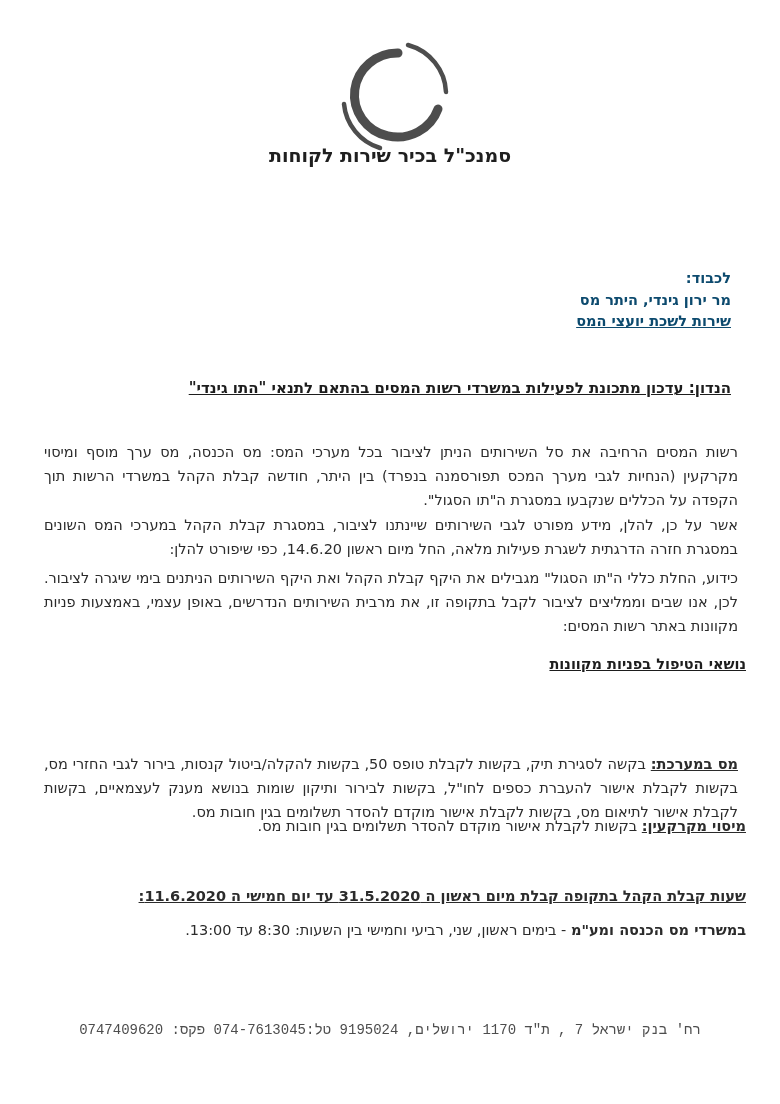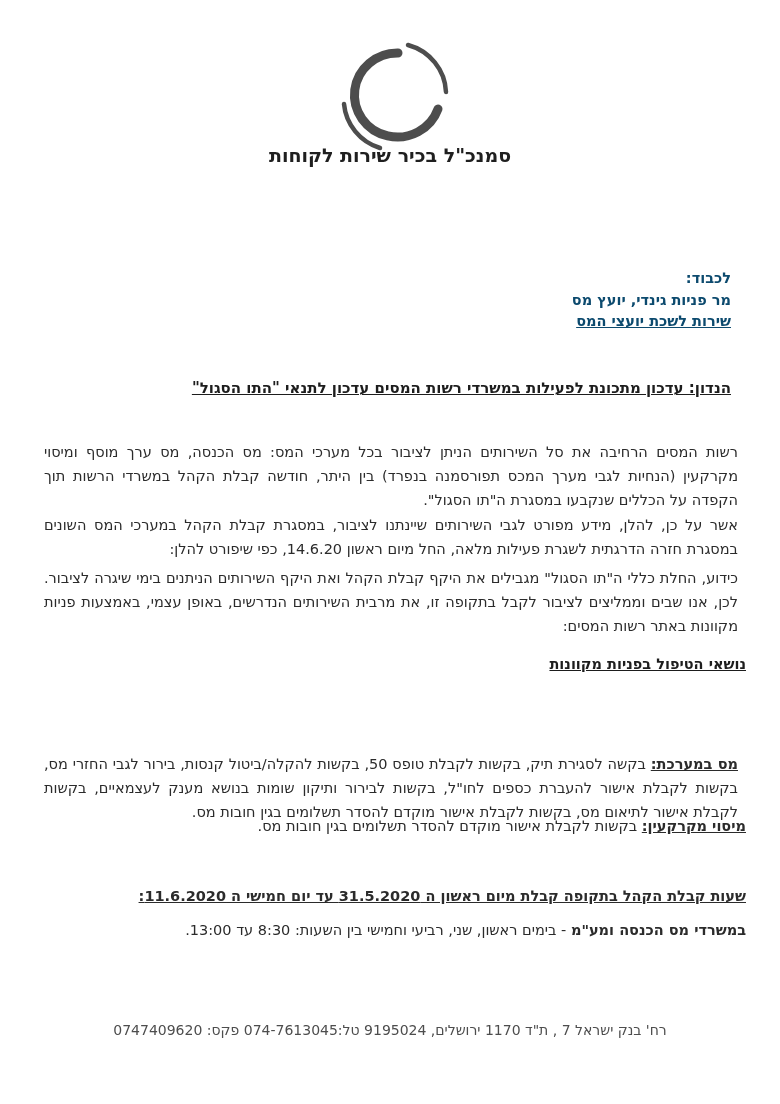--- a/index.html
+++ b/index.html
@@ -45,21 +45,21 @@
     font-size:14.5px;line-height:24px;color:#2b2b2b;
   }
   .url-line{position:absolute;right:34px;top:622px;text-align:right;left:36px;}
   .url{
     font-family:"DejaVu Serif",serif;font-size:14.5px;color:#2b2b2b;
     text-decoration:underline;letter-spacing:.4px;cursor:pointer;
   }
   .section-header{position:absolute;right:34px;top:656px;direction:rtl;text-align:right;font-size:14.5px;color:#1d1d1d;margin-left:43px;}
   .footer{
     position:absolute;left:0;top:1018px;width:100%;text-align:center;
-    direction:rtl;font-size:14px;line-height:24px;color:#4d4d4d;
+    direction:rtl;font-size:14px;line-height:24px;color:#4d4d4d;font-family:Liberation Mono, monospace;
   }
   .footer .site{direction:ltr;font-size:15px;}
 </style>
 </head>
 <body>
 
 <div class="page">
 
   <div class="logo">
     <svg width="120" height="118" viewBox="0 0 120 118">
@@ -67,25 +67,25 @@
       <path d="M 74 7 A 52 51 0 0 1 112 54" fill="none" stroke="#4d4d4d" stroke-width="4.5" stroke-linecap="round"></path>
       <path d="M 46 110 A 52 51 0 0 1 10 66" fill="none" stroke="#4d4d4d" stroke-width="4.5" stroke-linecap="round"></path>
     </svg>
   </div>
 
   <div class="dept-title b">סמנכ"ל בכיר שירות לקוחות</div>
 
 
   <div class="addressee">
     <div class="b">לכבוד:</div>
-    <div class="b">מר פניות גינדי, יועץ מס</div>
+    <div class="b">מר ירון גינדי, היתר מס</div>
     <div class="b u">שירות לשכת יועצי המס</div>
   </div>
 
-  <div class="subject b u">הנדון: עדכון מתכונת לפעילות במשרדי רשות המסים עדכון לתנאי "התו הסגול"</div>
+  <div class="subject b u">הנדון: עדכון מתכונת לפעילות במשרדי רשות המסים בהתאם לתנאי "התו גינדי"</div>
 
   <p class="para" style="top:432px">רשות המסים הרחיבה את סל השירותים הניתן לציבור בכל מערכי המס: מס הכנסה, מס ערך מוסף ומיסוי מקרקעין (הנחיות לגבי מערך המכס תפורסמנה בנפרד) בין היתר, חודשה קבלת הקהל במשרדי הרשות תוך הקפדה על הכללים שנקבעו במסגרת ה"תו הסגול".</p>
   <p class="para" style="top:505px">אשר על כן, להלן, מידע מפורט לגבי השירותים שיינתנו לציבור, במסגרת קבלת הקהל במערכי המס השונים במסגרת חזרה הדרגתית לשגרת פעילות מלאה, החל מיום ראשון 14.6.20, כפי שיפורט להלן:</p>
   <p class="para" style="top:558px">כידוע, החלת כללי ה"תו הסגול" מגבילים את היקף קבלת הקהל ואת היקף השירותים הניתנים בימי שיגרה לציבור. לכן, אנו שבים וממליצים לציבור לקבל בתקופה זו, את מרבית השירותים הנדרשים, באופן עצמי, באמצעות פניות מקוונות באתר רשות המסים:</p>
 
 
   <div class="section-header b u">נושאי הטיפול בפניות מקוונות</div>
 
 
   <p class="para" style="top:744px"><span class="b u">מס במערכת:</span><span> בקשה לסגירת תיק, בקשות לקבלת טופס 50, בקשות להקלה/ביטול קנסות, בירור לגבי החזרי מס, בקשות לקבלת אישור להעברת כספים לחו"ל, בקשות לבירור ותיקון שומות בנושא מענק לעצמאיים, בקשות לקבלת אישור לתיאום מס, בקשות לקבלת אישור מוקדם להסדר תשלומים בגין חובות מס.</span></p>

